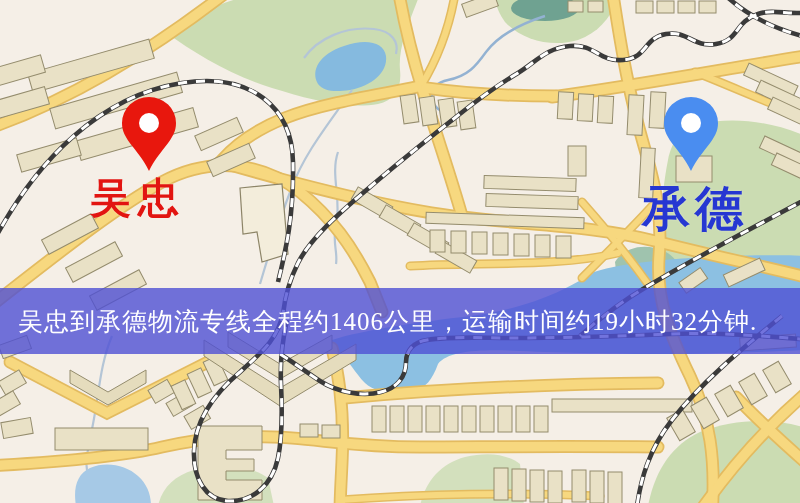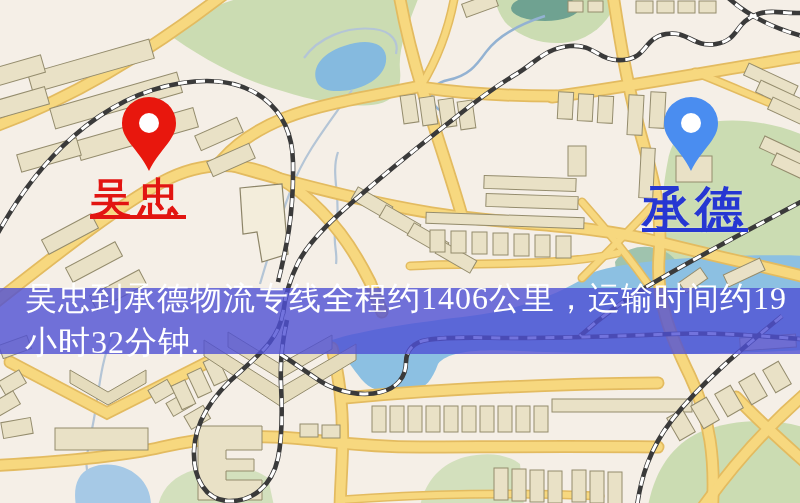--- a/index.html
+++ b/index.html
@@ -16,27 +16,27 @@
   .rail-dash use{fill:none;stroke:#ffffff;stroke-width:3;stroke-dasharray:9 9;}
   .stream{fill:none;stroke:#b4c5d6;stroke-width:2.2;}
   .stream2{fill:none;stroke:#93b2d2;stroke-width:2.4;}
   .bld{fill:#e9e1c6;stroke:#948c6d;stroke-width:1;}
   .bld-light{fill:#f3eddb;stroke:#8d8568;stroke-width:1.2;}
   .bld-chev{fill:#e5dcbd;stroke:#948c6d;stroke-width:1;}
   
   .marker{position:absolute;width:58px;height:76px;}
   .marker svg{display:block;}
   .place-label{position:absolute;font-weight:bold;white-space:nowrap;
-               text-shadow:0 0 2px rgba(255,255,255,.4);text-decoration:underline;}
+               text-shadow:0 0 2px rgba(255,255,255,.4);}
   .origin-label{left:90px;top:171px;font-size:41px;letter-spacing:7px;color:#e21511;}
   .dest-label{left:642px;top:177px;font-size:48px;letter-spacing:5px;color:#2637d2;}
   
   .banner{position:absolute;left:0;top:288px;width:800px;height:66px;
           background:rgba(79,80,213,0.80);display:flex;align-items:center;}
-  .banner span{color:#fff;font-size:32px;padding-left:25px;letter-spacing:1px;}
+  .banner span{color:#fff;font-size:25px;padding-left:18px;letter-spacing:1px;}
 </style>
 </head>
 <body>
 
 <div class="stage">
 
 <svg class="map-svg" width="800" height="503" viewBox="0 0 800 503">
   <defs>
     <path id="rd1" d="M -10,128 C 70,100 150,52 232,-12"></path>
     <path id="rd2" d="M -12,308 C 60,252 112,210 162,182 C 210,156 262,162 300,192 C 332,218 352,246 370,282 L 382,312"></path>

